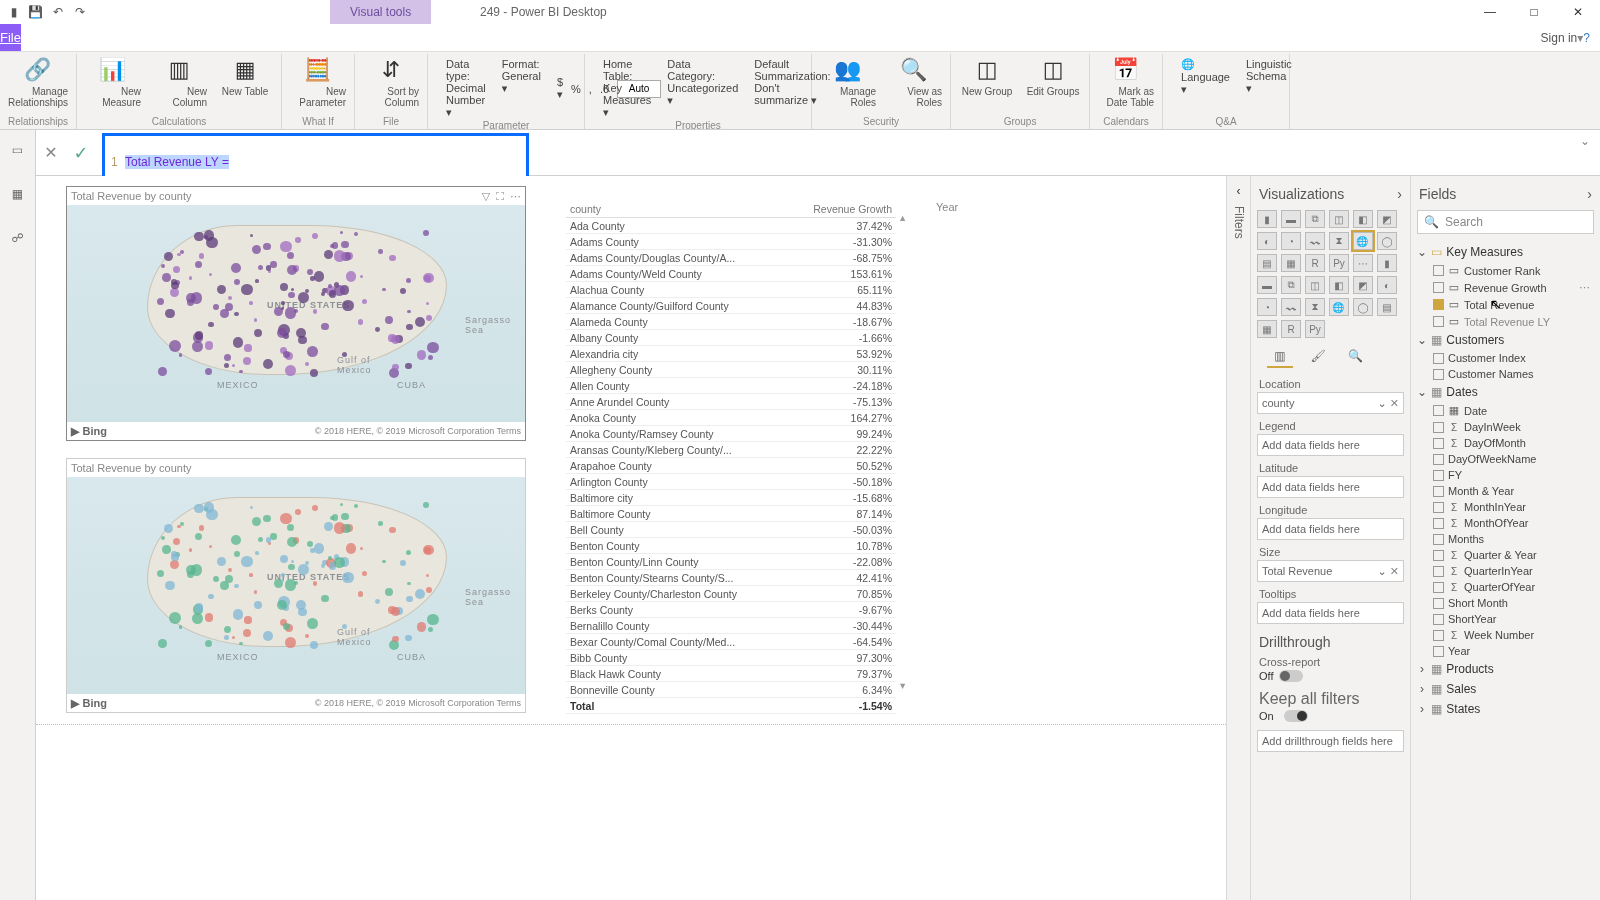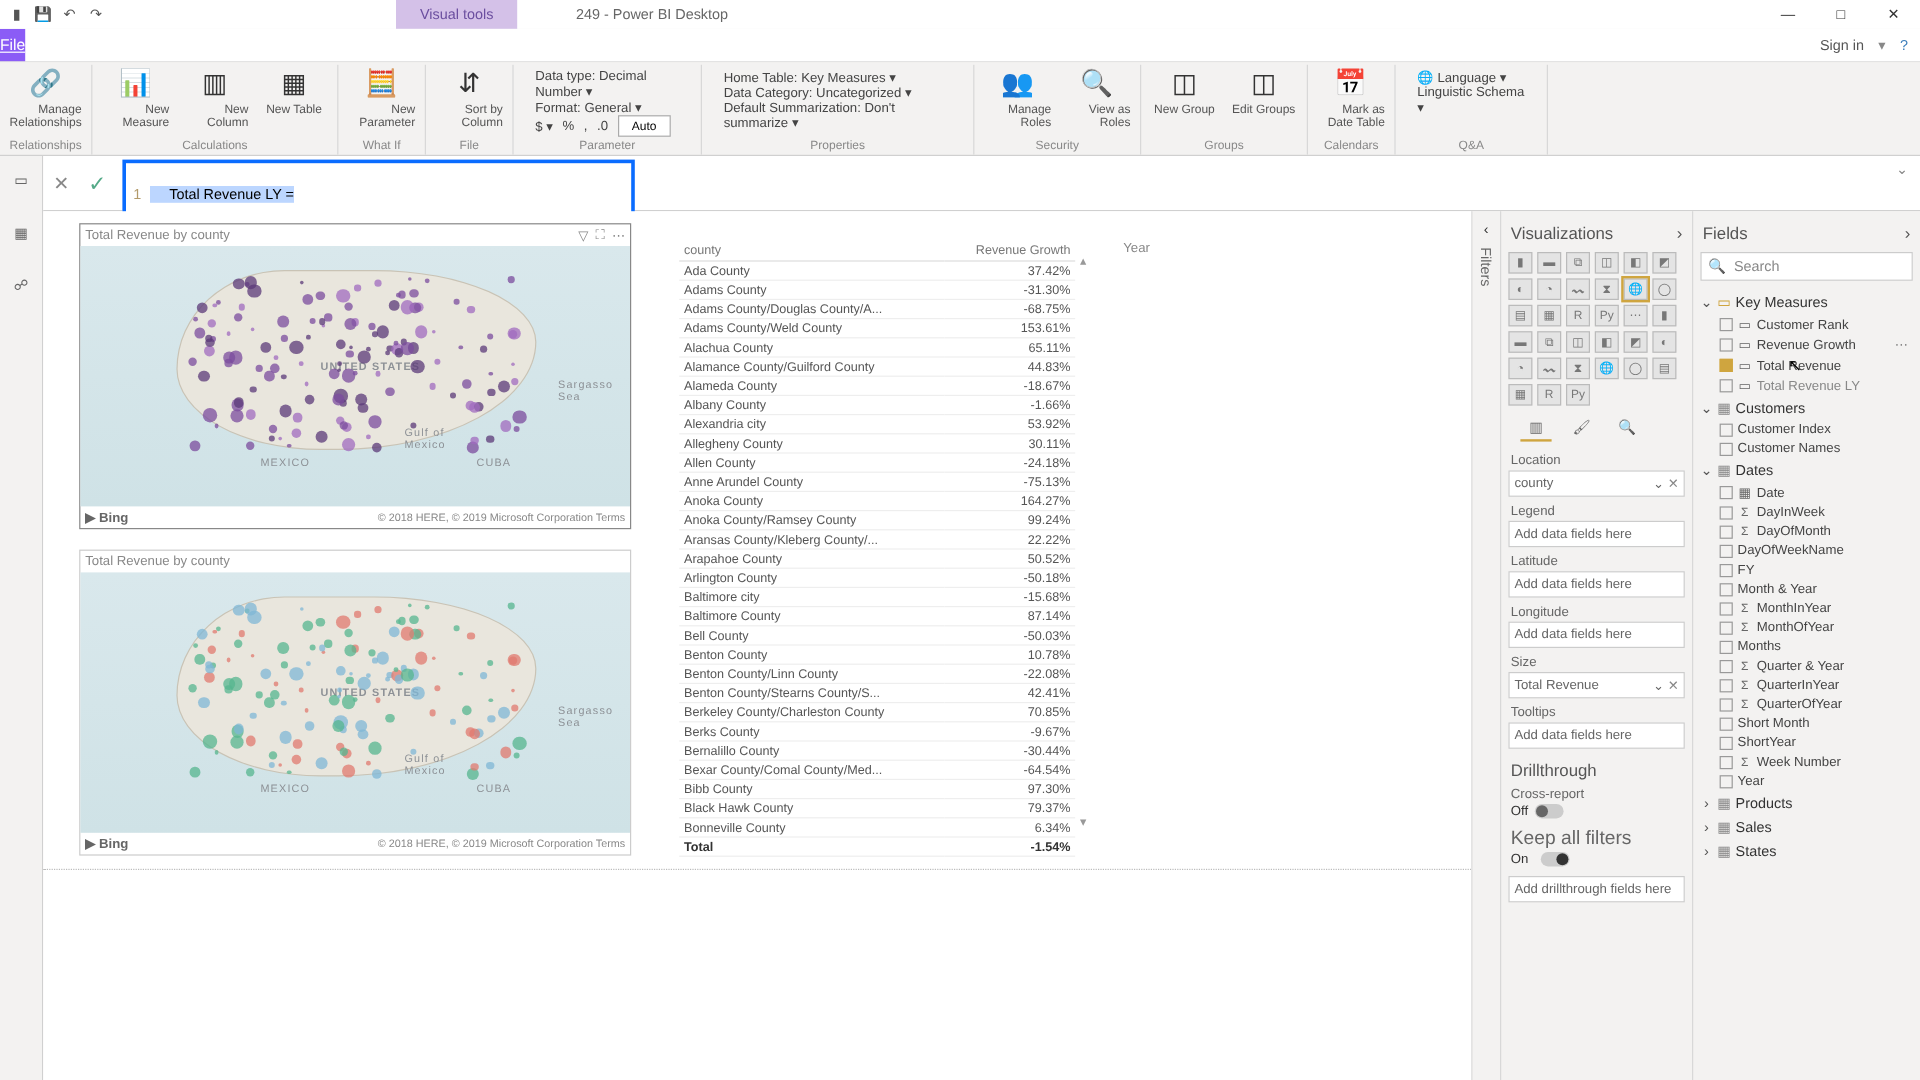--- a/index.html
+++ b/index.html
@@ -12,45 +12,45 @@
 .visual-tools { position:absolute; left:330px; top:0; height:24px; padding:0 20px; background:#d4c1e8; color:#6b4e9f; font-size:12px; display:flex; align-items:center; }
 .app-title { position:absolute; left:480px; color:#666; font-size:12px; line-height:24px; }
 .win-controls { position:absolute; right:0; display:flex; }
 .win-btn { width:44px; height:24px; display:flex; align-items:center; justify-content:center; color:#333; }
 
 
 .tabbar { height:28px; background:#fff; display:flex; border-bottom:1px solid #ddd; align-items:stretch; }
 .file-tab { background:#8b5cf6; color:#fff; padding:0 0; display:flex; align-items:center; font-size:13px;text-decoration:underline; }
 .tabbar .tab { padding:0 14px; display:flex; align-items:center; font-size:13px; color:#333; }
 .tabbar .tab.active { color:#000; }
-.signin { margin-left:auto; margin-right:10px; display:flex; align-items:center; gap:12px; color:#555;justify-content:flex-end; }
+.signin { margin-left:auto; margin-right:10px; display:flex; align-items:center; color:#555;justify-content:flex-end; }
 
 
 .ribbon { height:78px; background:#f3f2f1; border-bottom:1px solid #d0d0d0; display:flex; padding:2px 0 0 0; overflow:hidden; }
 .ribgroup { border-right:1px solid #d8d8d8; padding:0 8px 2px 8px; display:flex; flex-direction:column; align-items:center; justify-content:space-between; }
 .ribgroup-row { display:flex; gap:10px; }
 .bigbtn { display:flex; flex-direction:column; align-items:center; justify-content:flex-start; gap:2px; width:56px; padding-top:2px; }
 .bigbtn .ic { width:28px; height:28px; display:flex; align-items:center; justify-content:center; font-size:22px; }
 .bigbtn .lbl { font-size:10px; text-align:right; line-height:1.1; color:#555; }
 .riblabel { font-size:10px; color:#888; text-align:center; padding-top:1px; }
-.properties { display:flex; flex-direction:column; gap:0; padding:4px 10px 0 10px; font-size:11px; color:#444; }
+.properties { display:flex; flex-direction:row; gap:16px; padding:4px 10px 0 10px; font-size:11px; color:#444; }
 .inline-ctrl { display:flex; gap:8px; align-items:center; }
 .auto-input { width:44px; height:18px; border:1px solid #aaa; font-size:10px; text-align:center; }
 
 
 .formulawrap { height:46px; background:#fff; border-bottom:1px solid #d0d0d0; display:flex; align-items:stretch; }
 .leftrail { width:36px; background:#f3f2f1; border-right:1px solid #d0d0d0; display:flex; flex-direction:column; align-items:center; gap:20px; padding-top:8px; }
 .leftrail .railbtn { width:24px; height:24px; display:flex; align-items:center; justify-content:center; color:#666; }
 .formula-cancel { width:30px; display:flex; align-items:center; justify-content:center; color:#888; font-size:16px; }
 .formula-commit { width:30px; display:flex; align-items:center; justify-content:center; color:#5a8; font-size:18px; }
 .formula-box { flex:1; position:relative; padding:3px 6px; }
 .formula-hl { border:3px solid #0a6cff; padding:4px 6px; font-family:Consolas,monospace; font-size:12px; background:#fff; white-space:pre; display:inline-block; }
 .dax-line { line-height:1.4; }
 .dax-num { display:inline-block; width:14px; color:#b39b6b; }
-.dax-kw { color:#000000;padding-left:16px; }
+.dax-kw { color:#6d28d9; }
 .dax-sel { background:#bcd6ff; }
 .dax-fn { color:#3b7dbb; }
 
 
 .main { display:flex; height:calc(900px - 24px - 28px - 78px - 46px); }
 .canvas { flex:1; background:#fff; position:relative; overflow:hidden; }
 
 
 .mapvis { position:absolute; border:1px solid #ccc; background:#fff; }
 .mapvis.selected { border:1px solid #888; }

